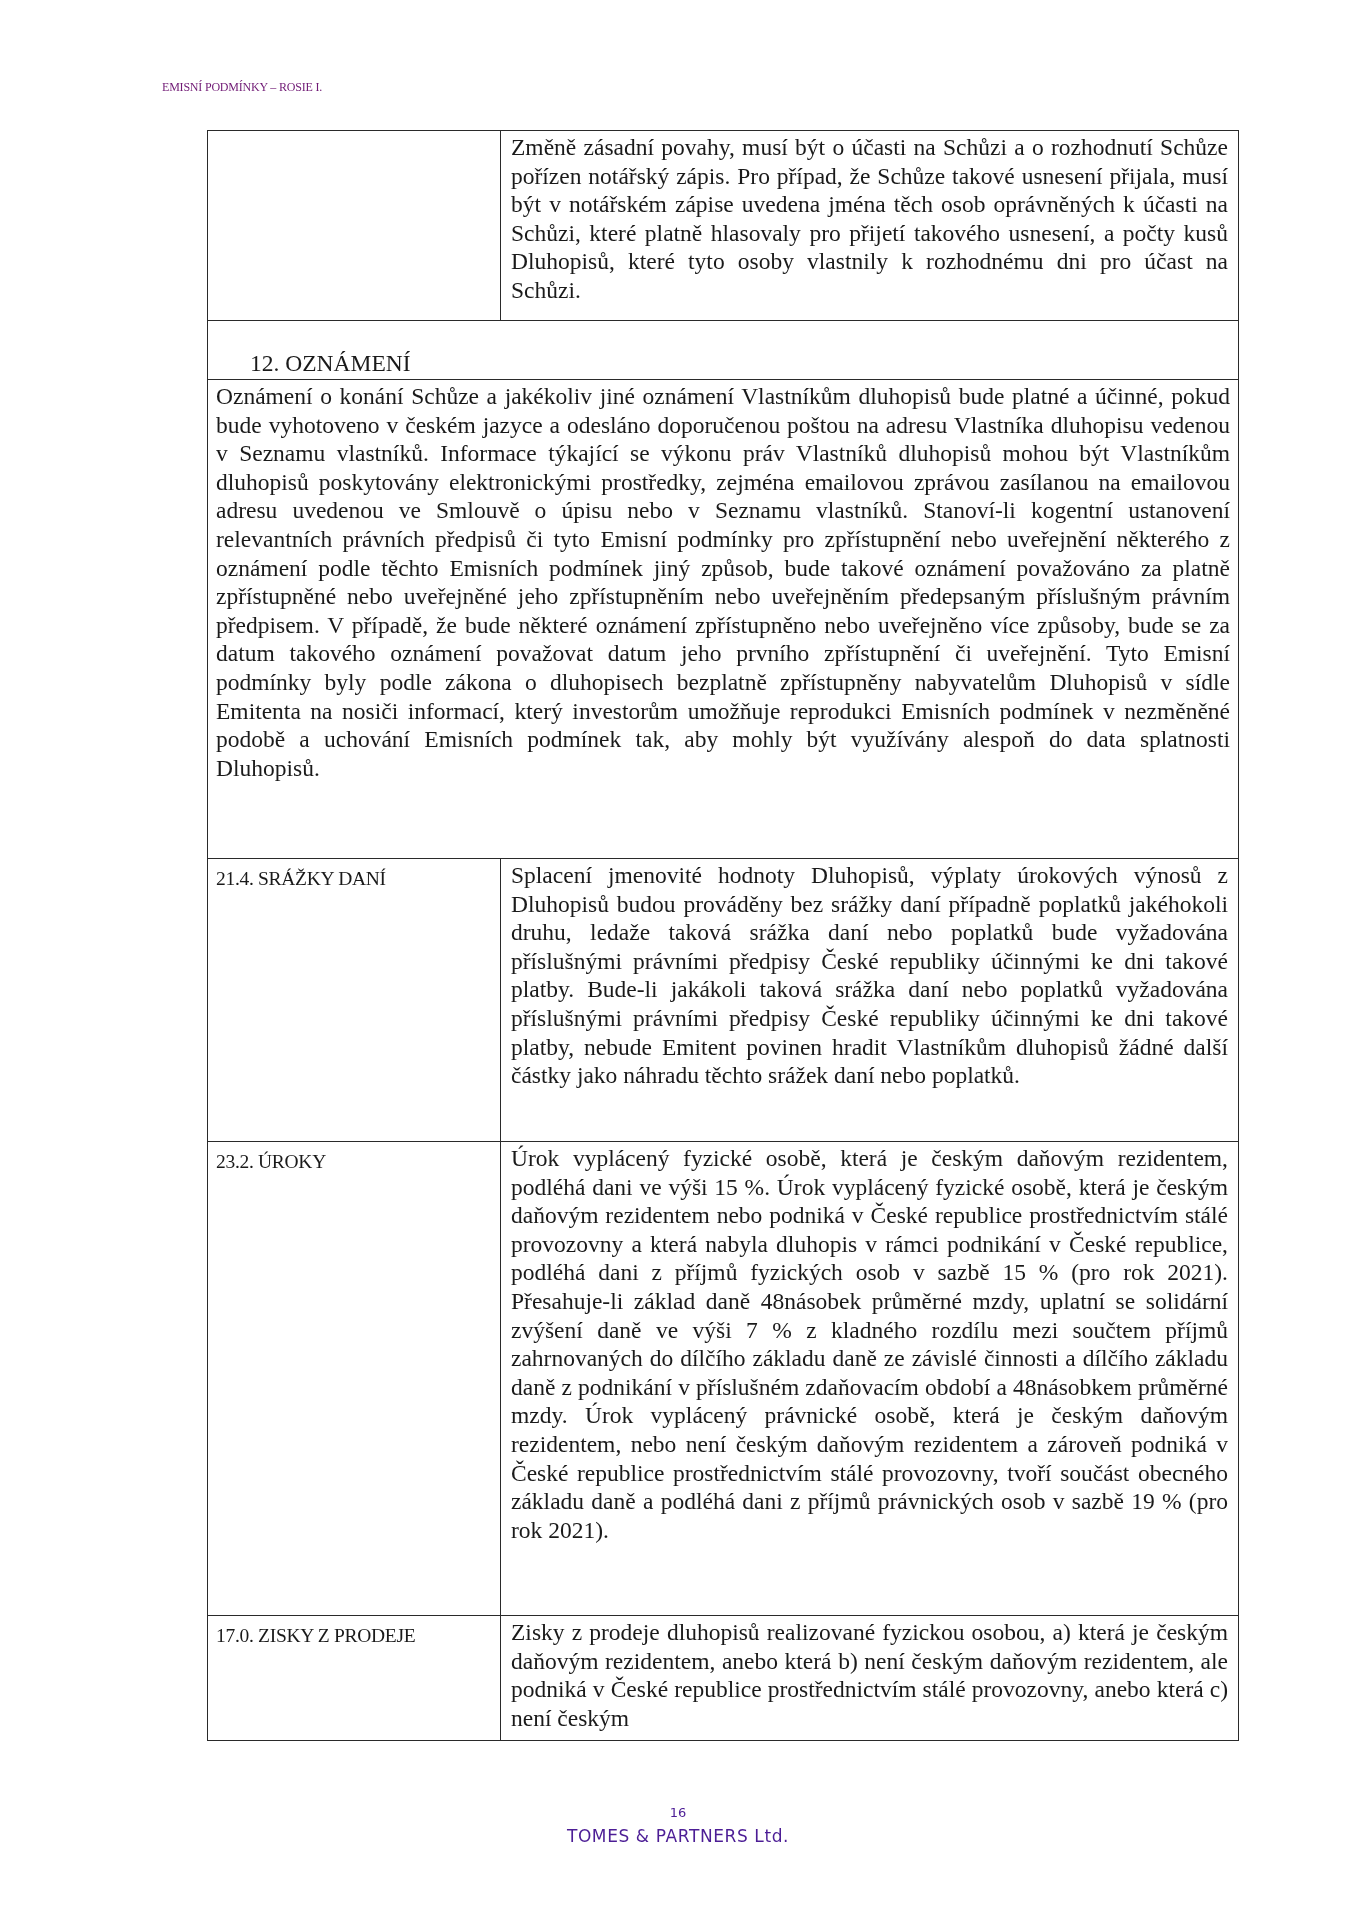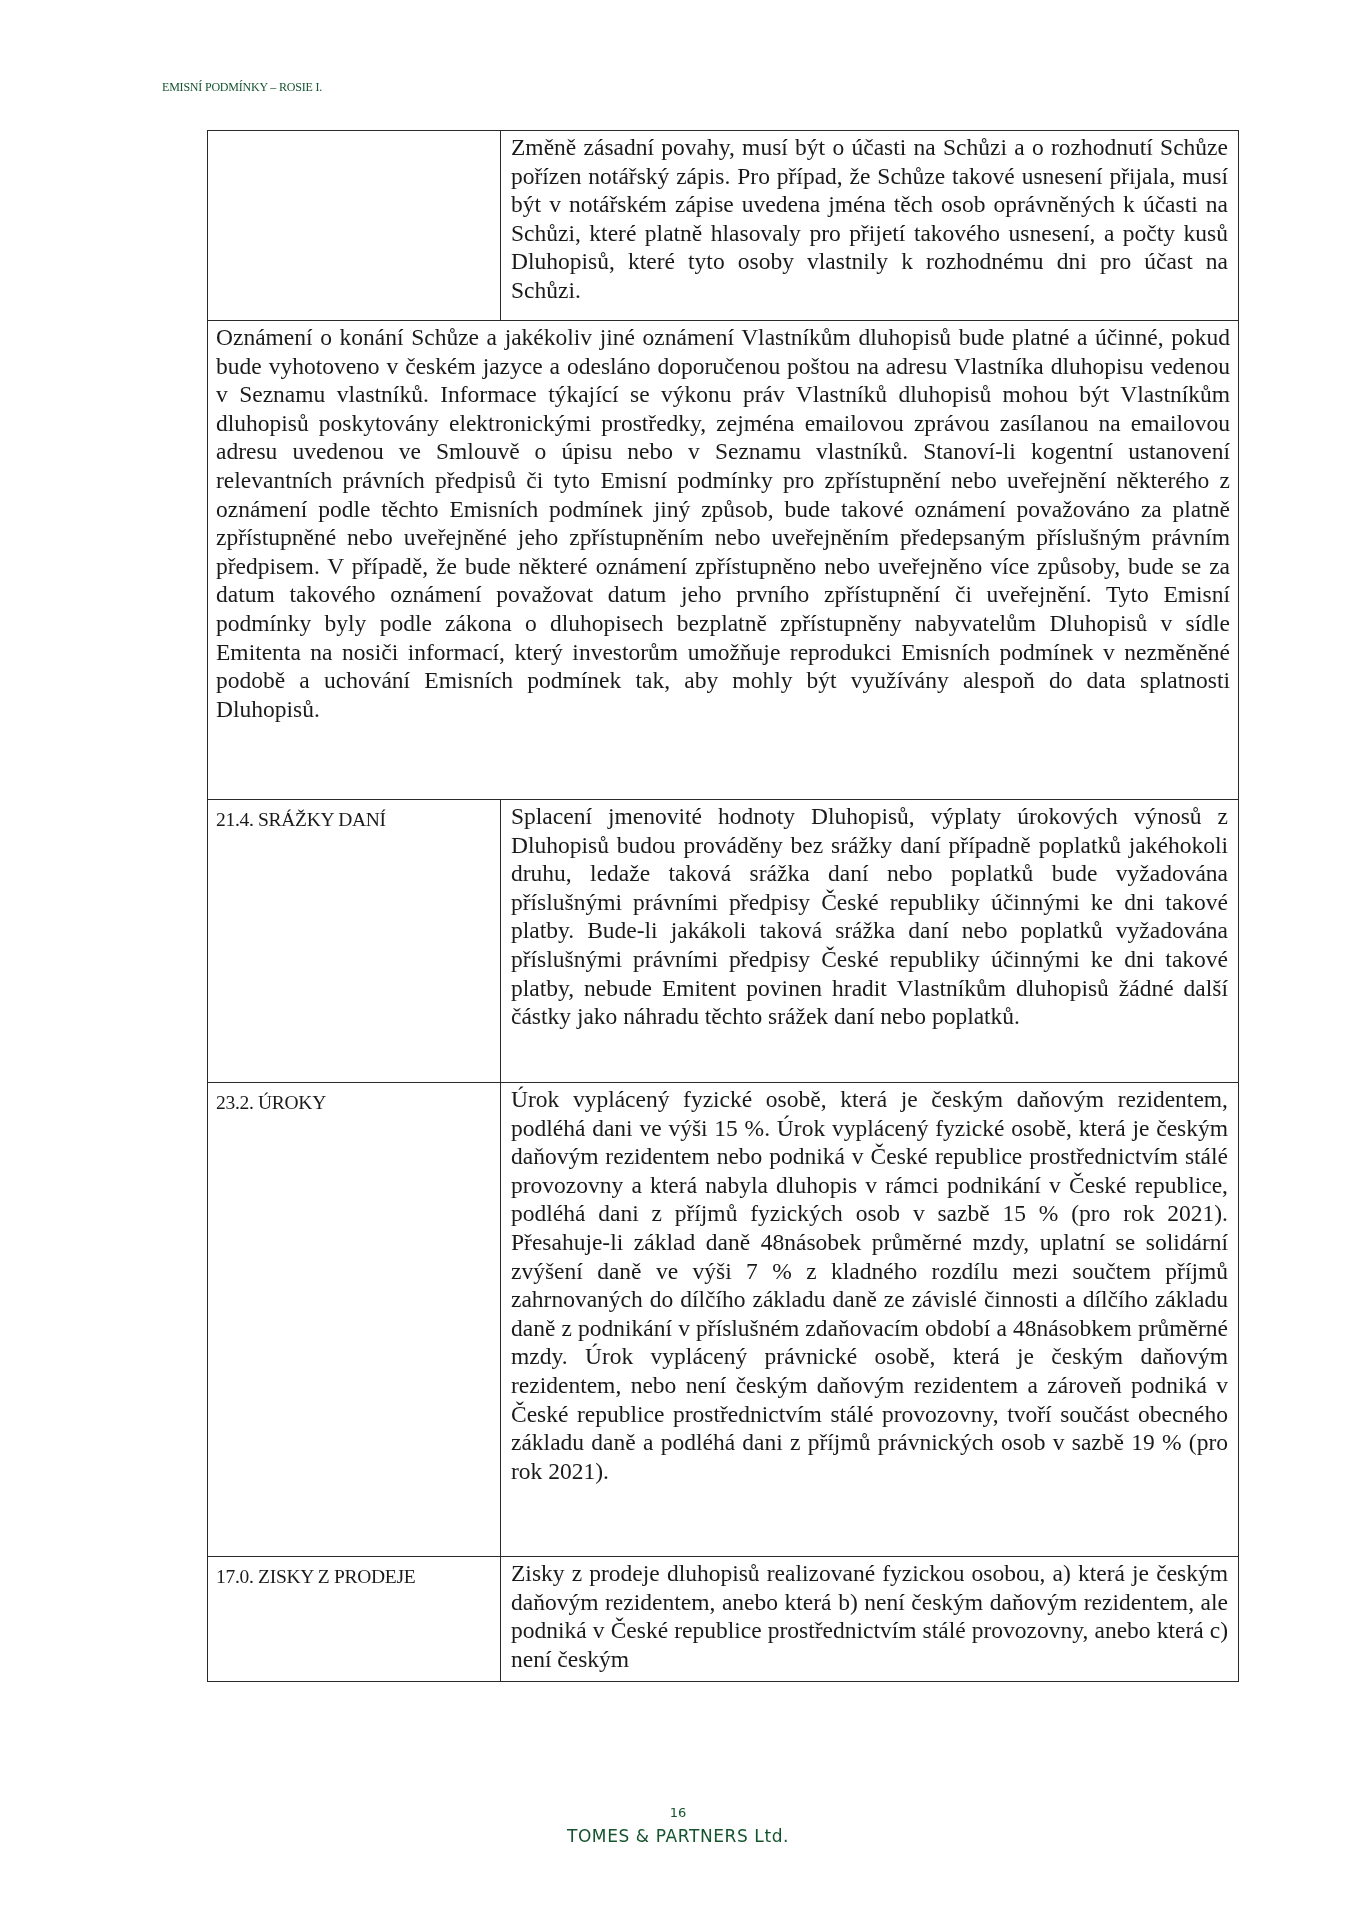--- a/index.html
+++ b/index.html
@@ -14,21 +14,21 @@
       overflow: hidden;
       font-family: "Liberation Serif", "DejaVu Serif", serif;
       color: #1a1a1a;
     }
     .running-header {
       position: absolute;
       left: 162px;
       top: 80px;
       font-size: 12px;
       letter-spacing: -0.2px;
-      color: #14532d;
+      color: #701a75;
       font-family: "Liberation Serif", serif;
     }
     .doc-table {
       position: absolute;
       left: 162px;
       top: 130px;
       width: 1031px;
       border-collapse: collapse;
       table-layout: fixed;
       margin-left: 45px;
@@ -64,21 +64,21 @@
     .full-body {
       padding: 2px 8px 4px 8px;
       text-align: justify;
     }
     .footer {
       position: absolute;
       left: 0;
       width: 1356px;
       text-align: center;
       font-family: "DejaVu Sans", "Liberation Sans", sans-serif;
-      color: #14532d;
+      color: #4c1d95;
     }
     .page-number {
       top: 1805px;
       font-size: 13px;
     }
     .company-name {
       top: 1826px;
       font-size: 17px;
       letter-spacing: 0.6px;
     }
@@ -97,20 +97,25 @@
 
     <tr style="height:190px;">
       <td>
           <div class="cell-label"></div>
         </td>
       <td>
         <div class="cell-body">Změně zásadní povahy, musí být o účasti na Schůzi a o rozhodnutí Schůze pořízen notářský zápis. Pro případ, že Schůze takové usnesení přijala, musí být v notářském zápise uvedena jména těch osob oprávněných k účasti na Schůzi, které platně hlasovaly pro přijetí takového usnesení, a počty kusů Dluhopisů, které tyto osoby vlastnily k rozhodnému dni pro účast na Schůzi.</div>
       </td>
     </tr>
 
+    <tr>
+      <td colspan="2" class="section-heading-cell" style="height:58px;">
+        <div class="section-heading">12. OZNÁMENÍ</div>
+      </td>
+    </tr>
 
     <tr style="height:479px;">
       <td colspan="2">
         <div class="full-body">Oznámení o konání Schůze a jakékoliv jiné oznámení Vlastníkům dluhopisů bude platné a účinné, pokud bude vyhotoveno v českém jazyce a odesláno doporučenou poštou na adresu Vlastníka dluhopisu vedenou v Seznamu vlastníků. Informace týkající se výkonu práv Vlastníků dluhopisů mohou být Vlastníkům dluhopisů poskytovány elektronickými prostředky, zejména emailovou zprávou zasílanou na emailovou adresu uvedenou ve Smlouvě o úpisu nebo v Seznamu vlastníků. Stanoví-li kogentní ustanovení relevantních právních předpisů či tyto Emisní podmínky pro zpřístupnění nebo uveřejnění některého z oznámení podle těchto Emisních podmínek jiný způsob, bude takové oznámení považováno za platně zpřístupněné nebo uveřejněné jeho zpřístupněním nebo uveřejněním předepsaným příslušným právním předpisem. V případě, že bude některé oznámení zpřístupněno nebo uveřejněno více způsoby, bude se za datum takového oznámení považovat datum jeho prvního zpřístupnění či uveřejnění. Tyto Emisní podmínky byly podle zákona o dluhopisech bezplatně zpřístupněny nabyvatelům Dluhopisů v sídle Emitenta na nosiči informací, který investorům umožňuje reprodukci Emisních podmínek v nezměněné podobě a uchování Emisních podmínek tak, aby mohly být využívány alespoň do data splatnosti Dluhopisů.</div>
       </td>
     </tr>
 
 
     <tr style="height:283px;">
       <td>

